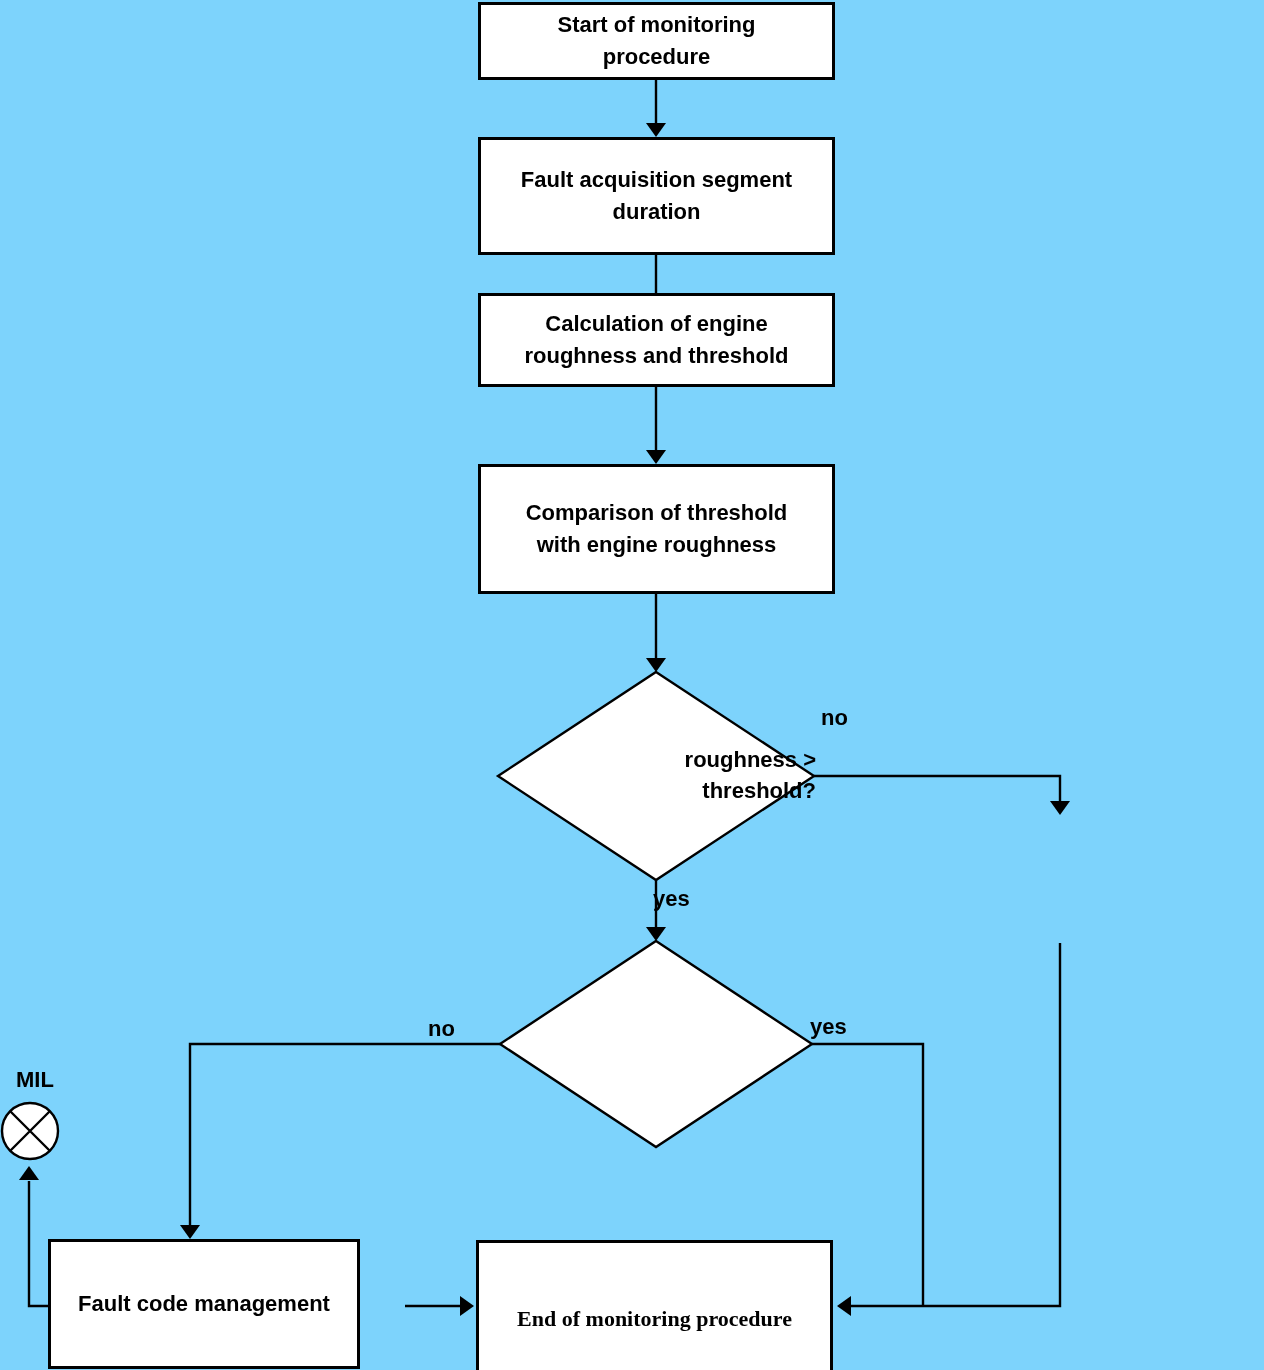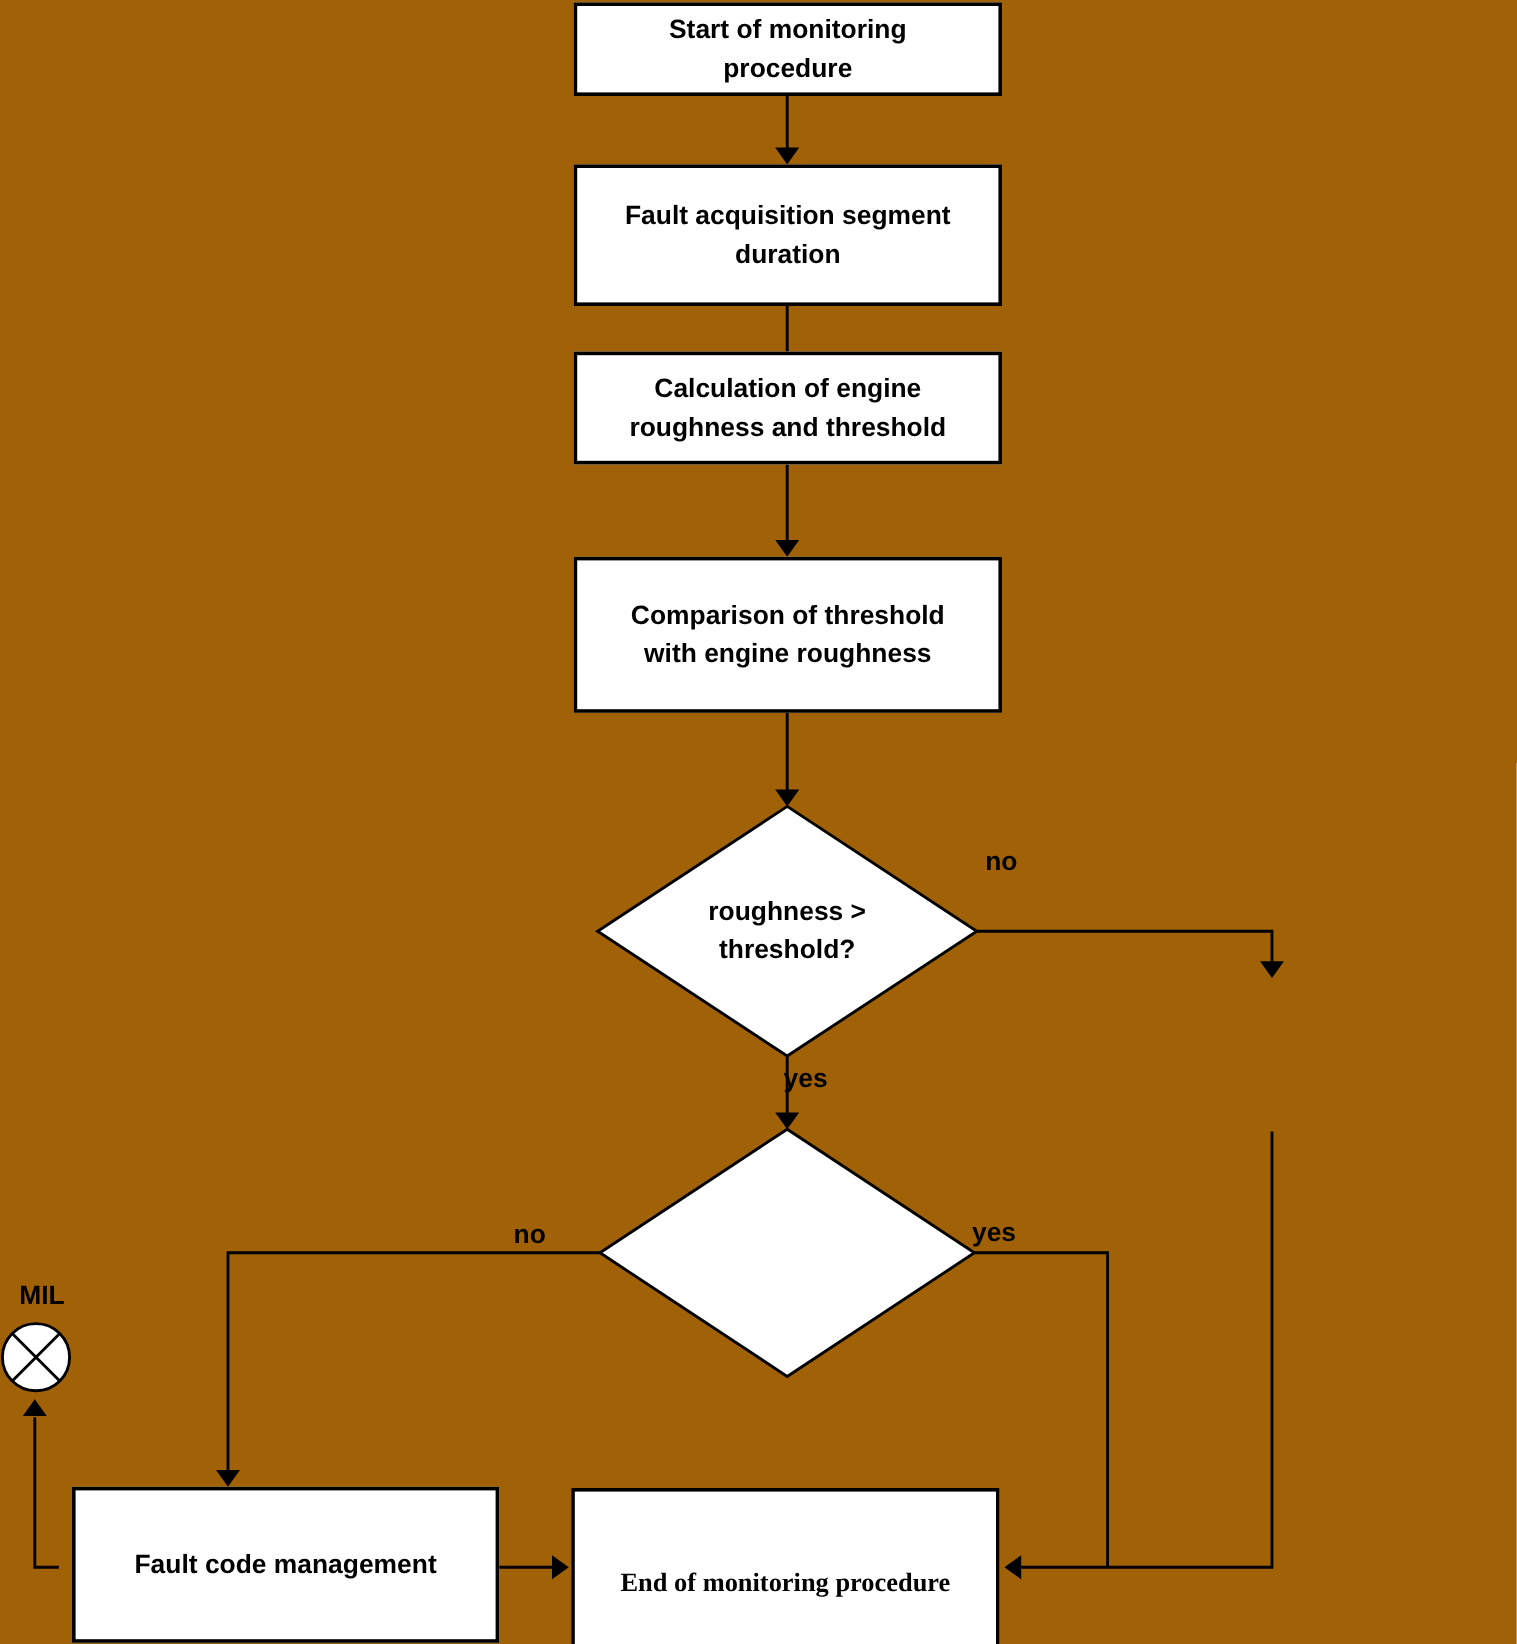--- a/index.html
+++ b/index.html
@@ -4,21 +4,21 @@
 <style>
   html, body {
     margin: 0;
     padding: 0;
     background: #ffffff;
   }
   #canvas {
     position: relative;
     width: 1264px;
     height: 1370px;
-    background: #a16207;
+    background: #7dd3fc;
     font-family: "Liberation Sans", sans-serif;
     color: #000000;
     overflow: hidden;
   }
   #edges {
     position: absolute;
     left: 0;
     top: 0;
     width: 1264px;
     height: 1370px;
@@ -33,21 +33,21 @@
     justify-content: center;
     text-align: center;
     font-weight: bold;
     font-size: 22px;
     line-height: 1.45;
     white-space: pre-line;
   }
   .dlabel {
     position: absolute;
     width: 320px;
-    text-align: center;
+    text-align: right;
     font-weight: bold;
     font-size: 22px;
     line-height: 1.42;
     white-space: pre-line;
   }
   .elabel {
     position: absolute;
     font-weight: bold;
     font-size: 22px;
     line-height: 1;
@@ -143,21 +143,21 @@
   <div class="node" style="left:478px; top:137px; width:357px; height:118px;">Fault acquisition segment
 duration</div>
 
   <div class="node" style="left:478px; top:464px; width:357px; height:130px;">Comparison of threshold
 with engine roughness</div>
 
   <div class="node" style="left:478px; top:293px; width:357px; height:94px;">Calculation of engine
 roughness and threshold</div>
 
 
-  <div class="node" style="left:60px;  top:1239px; width:356px; height:130px;">Fault code management</div>
+  <div class="node" style="left:48px;  top:1239px; width:312px; height:130px;">Fault code management</div>
 
   <div class="node" style="left:476px; top:1240px; width:357px; height:157px;font-family:Liberation Serif, serif;">End of monitoring procedure</div>
 
   <div class="dlabel" style="left:496px; top:744px;">roughness &gt;
 threshold?</div>
 
 
   <div class="elabel" style="left:821px; top:707px;">no</div>
 
   <div class="elabel" style="left:653px; top:888px;">yes</div>

